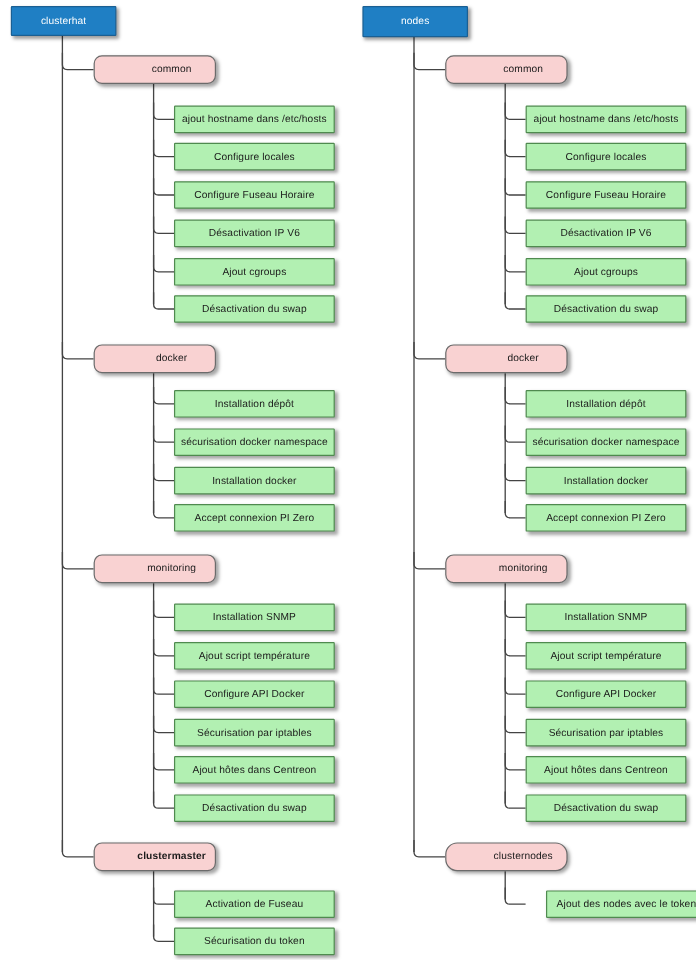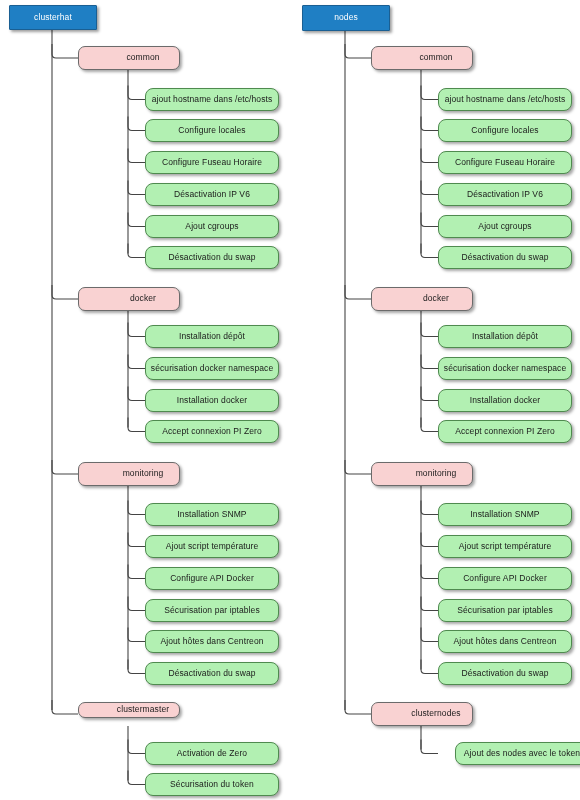--- a/index.html
+++ b/index.html
@@ -57,21 +57,21 @@
     color: #1a1a1a;
     border-radius: 7px;
     box-shadow: 2px 2px 3px rgba(0,0,0,0.35);
     padding-left: 28px;
   }
   
   .node.task {
     background: #b2f0b2;
     border: 1px solid #4f8a4f;
     color: #1a1a1a;
-    border-radius: 8px;
+    border-radius: 1px;
     box-shadow: 2px 2px 3px rgba(0,0,0,0.35);
   }
 </style>
 </head>
 <body>
 
 <div id="canvas">
   <svg class="wires" id="wires" viewBox="0 0 580 800" width="580" height="800">
       <path d="M 52 30 L 52 710" fill="none" stroke="#444444" stroke-width="1.1"></path>
       <path d="M 52 44 L 52 54 Q 52 58 56 58 L 78 58" fill="none" stroke="#444444" stroke-width="1.1"></path>
@@ -141,22 +141,22 @@
       <div class="node task" style="left: 145px; top: 357px; width: 134px; height: 23px;">sécurisation docker namespace</div>
       <div class="node task" style="left: 145px; top: 389px; width: 134px; height: 23px;">Installation docker</div>
       <div class="node task" style="left: 145px; top: 420px; width: 134px; height: 23px;">Accept connexion PI Zero</div>
       <div class="node group" style="left: 78px; top: 462px; width: 102px; height: 24px;">monitoring</div>
       <div class="node task" style="left: 145px; top: 503px; width: 134px; height: 23px;">Installation SNMP</div>
       <div class="node task" style="left: 145px; top: 535px; width: 134px; height: 23px;">Ajout script température</div>
       <div class="node task" style="left: 145px; top: 567px; width: 134px; height: 23px;">Configure API Docker</div>
       <div class="node task" style="left: 145px; top: 599px; width: 134px; height: 23px;">Sécurisation par iptables</div>
       <div class="node task" style="left: 145px; top: 630px; width: 134px; height: 23px;">Ajout hôtes dans Centreon</div>
       <div class="node task" style="left: 145px; top: 662px; width: 134px; height: 23px;">Désactivation du swap</div>
-      <div class="node group" style="left: 78px; top: 702px; width: 102px; height: 16px;">clustermaster</div>
-      <div class="node task" style="left: 145px; top: 742px; width: 134px; height: 23px;">Activation de Zero</div>
+      <div class="node group" style="left: 78px; top: 702px; width: 102px; height: 24px; font-weight: bold;">clustermaster</div>
+      <div class="node task" style="left: 145px; top: 742px; width: 134px; height: 23px;">Activation de Fuseau</div>
       <div class="node task" style="left: 145px; top: 773px; width: 134px; height: 23px;">Sécurisation du token</div>
       <div class="node root" style="left: 302px; top: 5px; width: 88px; height: 26px;">nodes</div>
       <div class="node group" style="left: 371px; top: 46px; width: 102px; height: 24px;">common</div>
       <div class="node task" style="left: 438px; top: 88px; width: 134px; height: 23px;">ajout hostname dans /etc/hosts</div>
       <div class="node task" style="left: 438px; top: 119px; width: 134px; height: 23px;">Configure locales</div>
       <div class="node task" style="left: 438px; top: 151px; width: 134px; height: 23px;">Configure Fuseau Horaire</div>
       <div class="node task" style="left: 438px; top: 183px; width: 134px; height: 23px;">Désactivation IP V6</div>
       <div class="node task" style="left: 438px; top: 215px; width: 134px; height: 23px;">Ajout cgroups</div>
       <div class="node task" style="left: 438px; top: 246px; width: 134px; height: 23px;">Désactivation du swap</div>
       <div class="node group" style="left: 371px; top: 287px; width: 102px; height: 24px;">docker</div>
@@ -164,16 +164,16 @@
       <div class="node task" style="left: 438px; top: 357px; width: 134px; height: 23px;">sécurisation docker namespace</div>
       <div class="node task" style="left: 438px; top: 389px; width: 134px; height: 23px;">Installation docker</div>
       <div class="node task" style="left: 438px; top: 420px; width: 134px; height: 23px;">Accept connexion PI Zero</div>
       <div class="node group" style="left: 371px; top: 462px; width: 102px; height: 24px;">monitoring</div>
       <div class="node task" style="left: 438px; top: 503px; width: 134px; height: 23px;">Installation SNMP</div>
       <div class="node task" style="left: 438px; top: 535px; width: 134px; height: 23px;">Ajout script température</div>
       <div class="node task" style="left: 438px; top: 567px; width: 134px; height: 23px;">Configure API Docker</div>
       <div class="node task" style="left: 438px; top: 599px; width: 134px; height: 23px;">Sécurisation par iptables</div>
       <div class="node task" style="left: 438px; top: 630px; width: 134px; height: 23px;">Ajout hôtes dans Centreon</div>
       <div class="node task" style="left: 438px; top: 662px; width: 134px; height: 23px;">Désactivation du swap</div>
-      <div class="node group" style="left: 371px; top: 702px; width: 102px; height: 24px;">clusternodes</div>
+      <div class="node group" style="left: 371px; top: 702px; width: 102px; height: 24px; border-radius: 10px;">clusternodes</div>
       <div class="node task" style="left: 438px; top: 742px; width: 134px; height: 23px; margin-left: 17px;">Ajout des nodes avec le token</div>
     </div>
 </div>
 
 </body></html>

